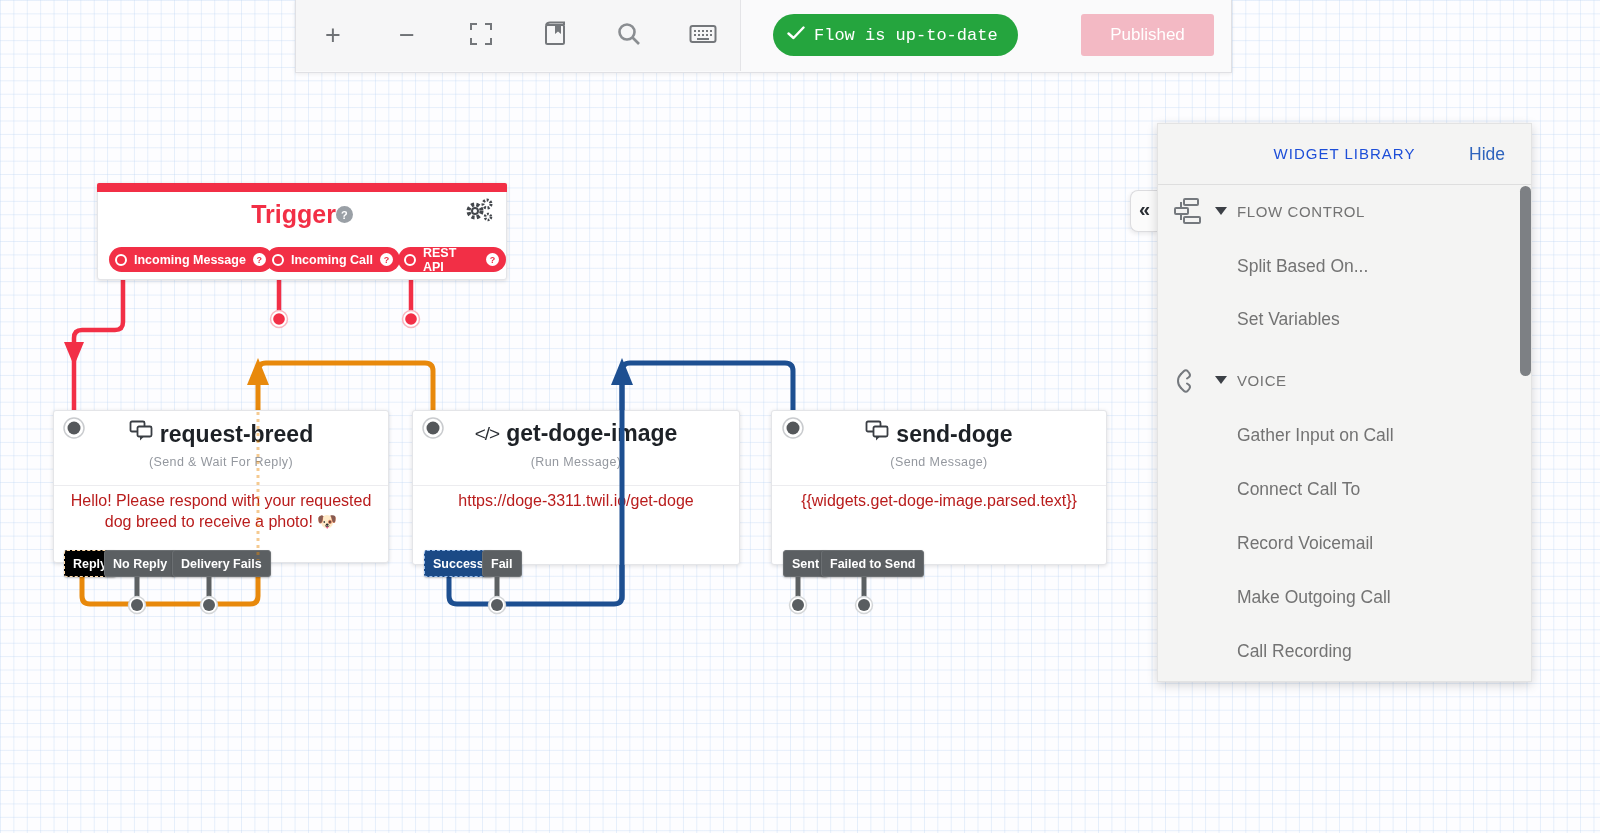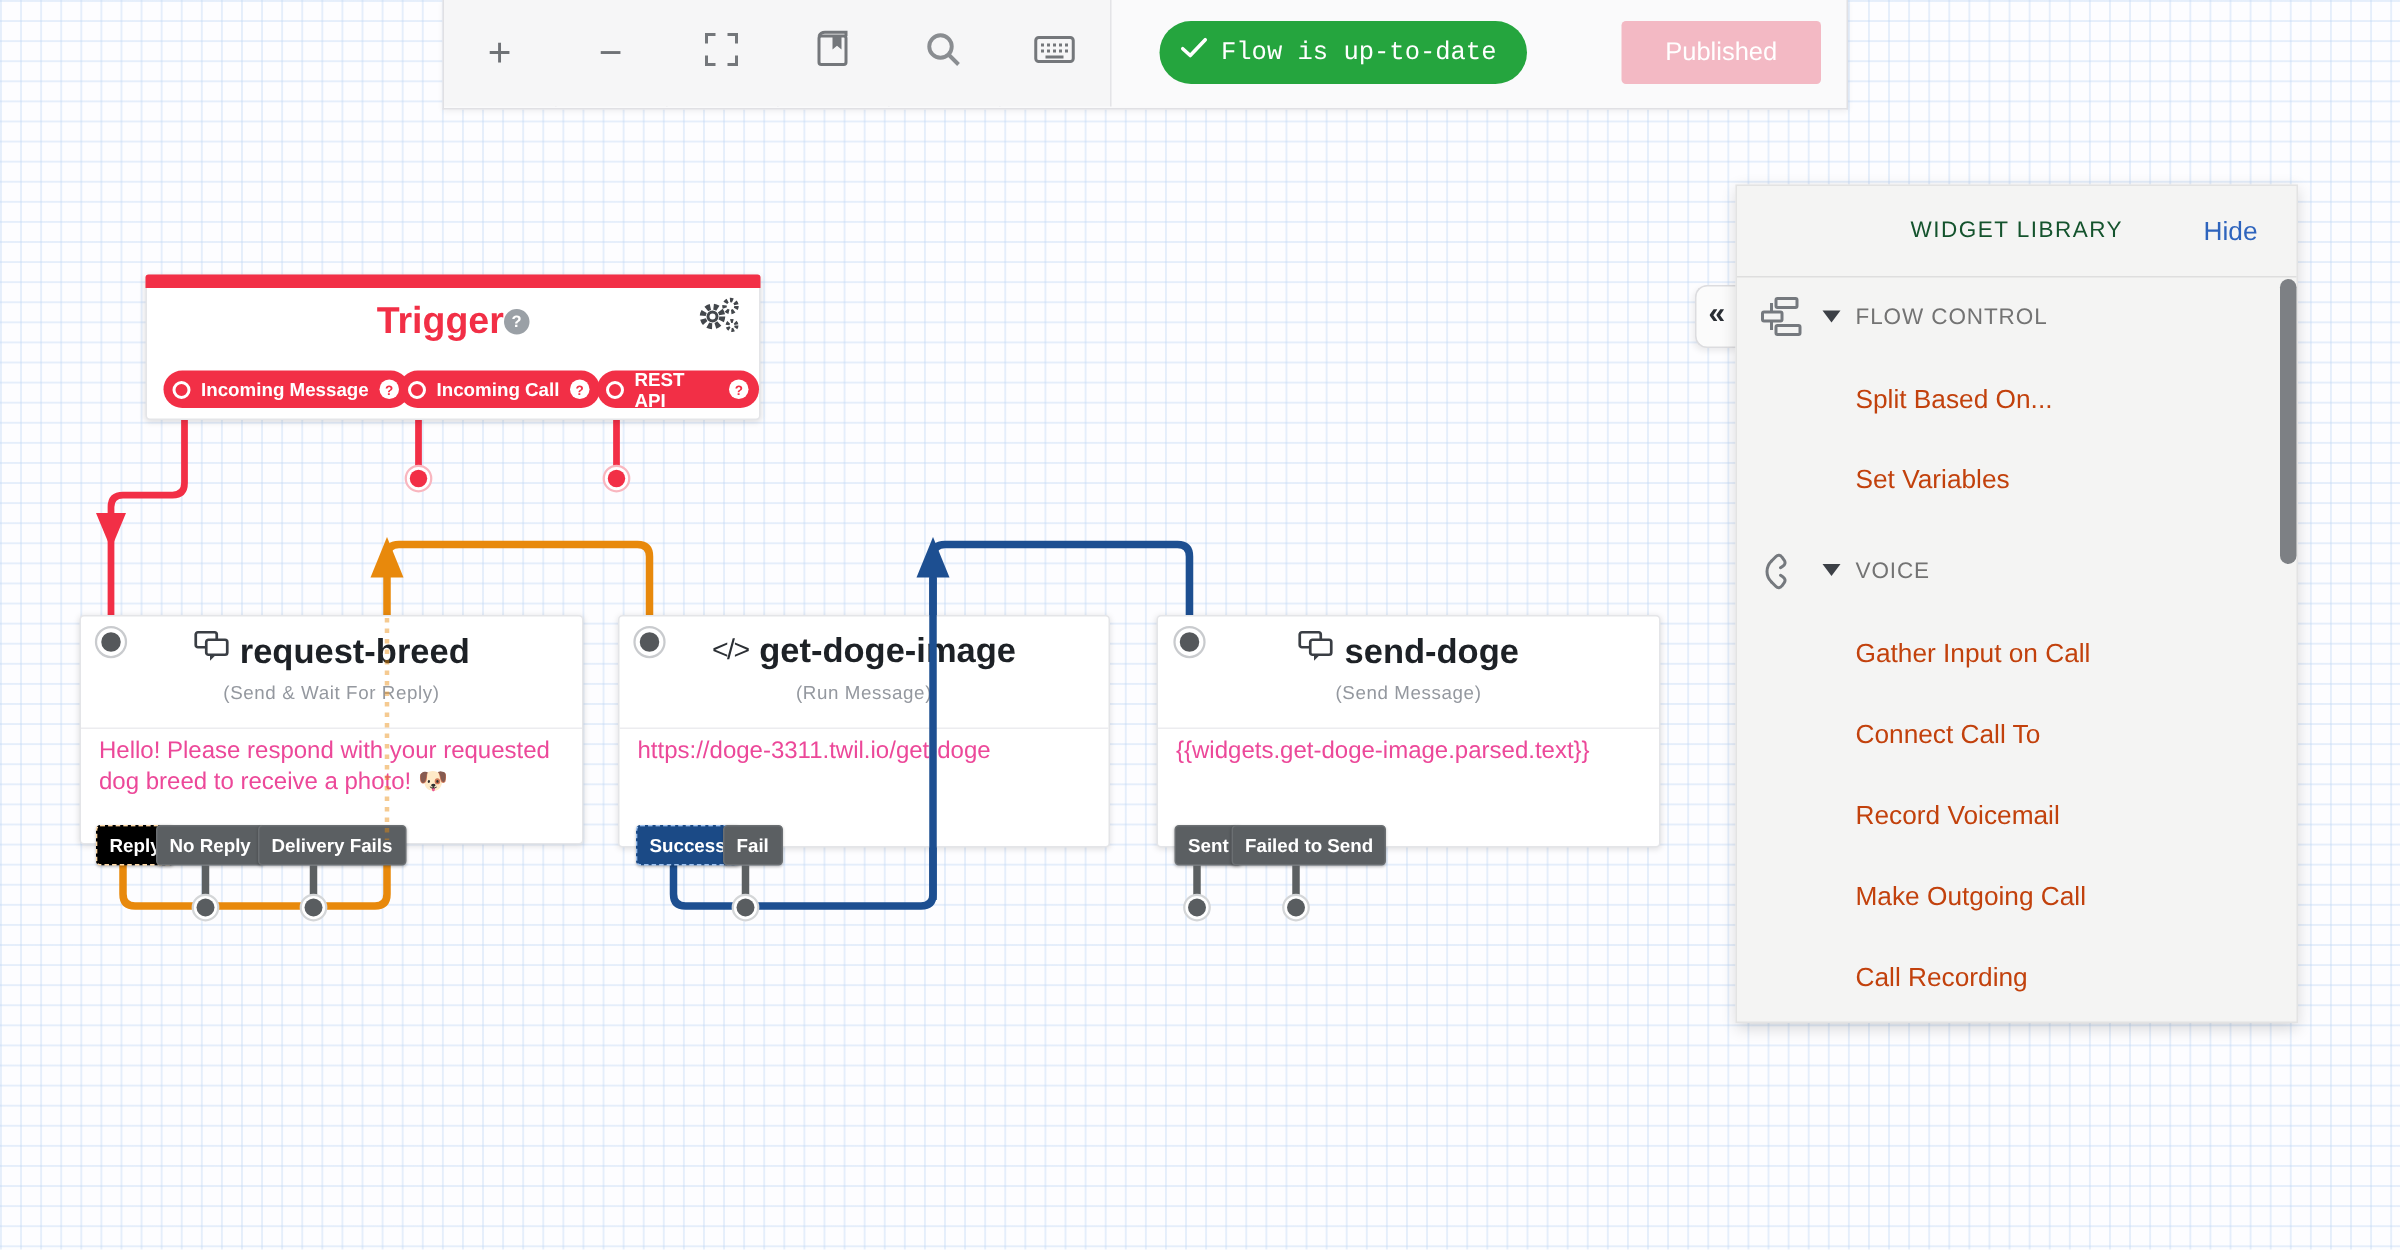--- a/index.html
+++ b/index.html
@@ -30,21 +30,21 @@
     border:none;border-radius:3px;font-size:17px;display:flex;align-items:center;justify-content:center;
     font-family:inherit;}
 
   
   .card{position:absolute;background:#fff;border:1px solid #e4e5e8;border-radius:3px;
     box-shadow:0 1px 4px rgba(0,0,0,.13);z-index:2;box-sizing:border-box;cursor:pointer;}
   .w-title{position:absolute;left:0;right:0;top:9px;display:flex;align-items:center;justify-content:center;gap:7px;
     font-size:23px;font-weight:700;color:#1d2126;}
   .w-sub{position:absolute;left:0;right:0;top:44px;text-align:center;font-size:12.5px;color:#94989f;letter-spacing:.4px;}
   .w-div{position:absolute;left:0;right:0;top:74px;border-top:1px solid #ececef;}
-  .w-body{position:absolute;left:12px;right:12px;top:80px;font-size:16px;line-height:1.3;color:#ec4899;}
+  .w-body{position:absolute;left:12px;right:12px;top:80px;font-size:16px;line-height:1.3;color:#b91c1c;text-align:center;}
   .code-glyph{font-size:19px;font-weight:400;color:#2b2f34;letter-spacing:-1px;}
   .chip{position:absolute;height:27px;padding:0 8px;border-radius:3px;color:#fff;font-size:12.5px;font-weight:600;
     display:flex;align-items:center;box-shadow:0 1px 2px rgba(0,0,0,.25);background:#5b5f62;border:1px solid #6b6f72;
     box-sizing:border-box;cursor:pointer;white-space:nowrap;}
   .chip-orange{background:#000000;border:1px dashed #ffd9a6;}
   .chip-blue{background:#1b4a86;border:1px dashed #9cc0ee;}
 
   
   .trigger-card{left:97px;top:183px;width:410px;height:97px;}
   .trigger-bar{position:absolute;left:-1px;right:-1px;top:-1px;height:9px;background:#f22f46;border-radius:2px 2px 0 0;}
@@ -57,25 +57,25 @@
   .pill-ring{width:12px;height:12px;border:2px solid #fff;border-radius:50%;box-sizing:border-box;flex:none;}
   .pill-q{width:13px;height:13px;border-radius:50%;background:#fff;color:#f22f46;font-size:9px;font-weight:700;
     display:flex;align-items:center;justify-content:center;flex:none;}
   .gears{position:absolute;right:12px;top:13px;}
 
   
   .panel{left:1157px;top:123px;width:375px;height:559px;background:#f4f4f3;border:1px solid #e3e3e3;
     box-shadow:0 3px 10px rgba(0,0,0,.16);z-index:4;box-sizing:border-box;}
   .panel-header{position:absolute;left:0;right:0;top:0;height:60px;border-bottom:1px solid #dedede;}
   .panel-title{position:absolute;left:0;right:0;top:0;height:60px;line-height:60px;text-align:center;
-    font-size:15px;color:#14532d;letter-spacing:1px;}
+    font-size:15px;color:#1d4ed8;letter-spacing:1px;}
   .panel-hide{position:absolute;right:26px;top:0;height:60px;line-height:60px;font-size:17.5px;color:#2e64bd;cursor:pointer;}
   .lib-row{position:absolute;left:0;width:100%;height:30px;display:flex;align-items:center;cursor:pointer;}
   .lib-section-label{font-size:15px;color:#737373;letter-spacing:.6px;margin-left:79px;}
-  .lib-item{position:absolute;left:79px;height:28px;line-height:28px;font-size:17.5px;color:#c2410c;cursor:pointer;white-space:nowrap;}
+  .lib-item{position:absolute;left:79px;height:28px;line-height:28px;font-size:17.5px;color:#737373;cursor:pointer;white-space:nowrap;}
   .tri-down{position:absolute;left:57px;width:0;height:0;border-left:6px solid transparent;border-right:6px solid transparent;
     border-top:8px solid #3c4046;}
   .sec-icon{position:absolute;left:15px;}
   .scroll-thumb{position:absolute;left:362px;top:62px;width:11px;height:190px;background:#7d8084;border-radius:6px;cursor:pointer;}
   .collapse-tab{left:1130px;top:190px;width:28px;height:42px;background:#fbfbfb;border:1px solid #dcdcdf;border-right:none;
     border-radius:8px 0 0 8px;box-shadow:-1px 2px 4px rgba(0,0,0,.08);z-index:4;display:flex;align-items:center;
     justify-content:center;font-size:20px;font-weight:700;color:#2a2e34;cursor:pointer;padding-bottom:3px;box-sizing:border-box;}
 </style>
 </head>
 <body>

